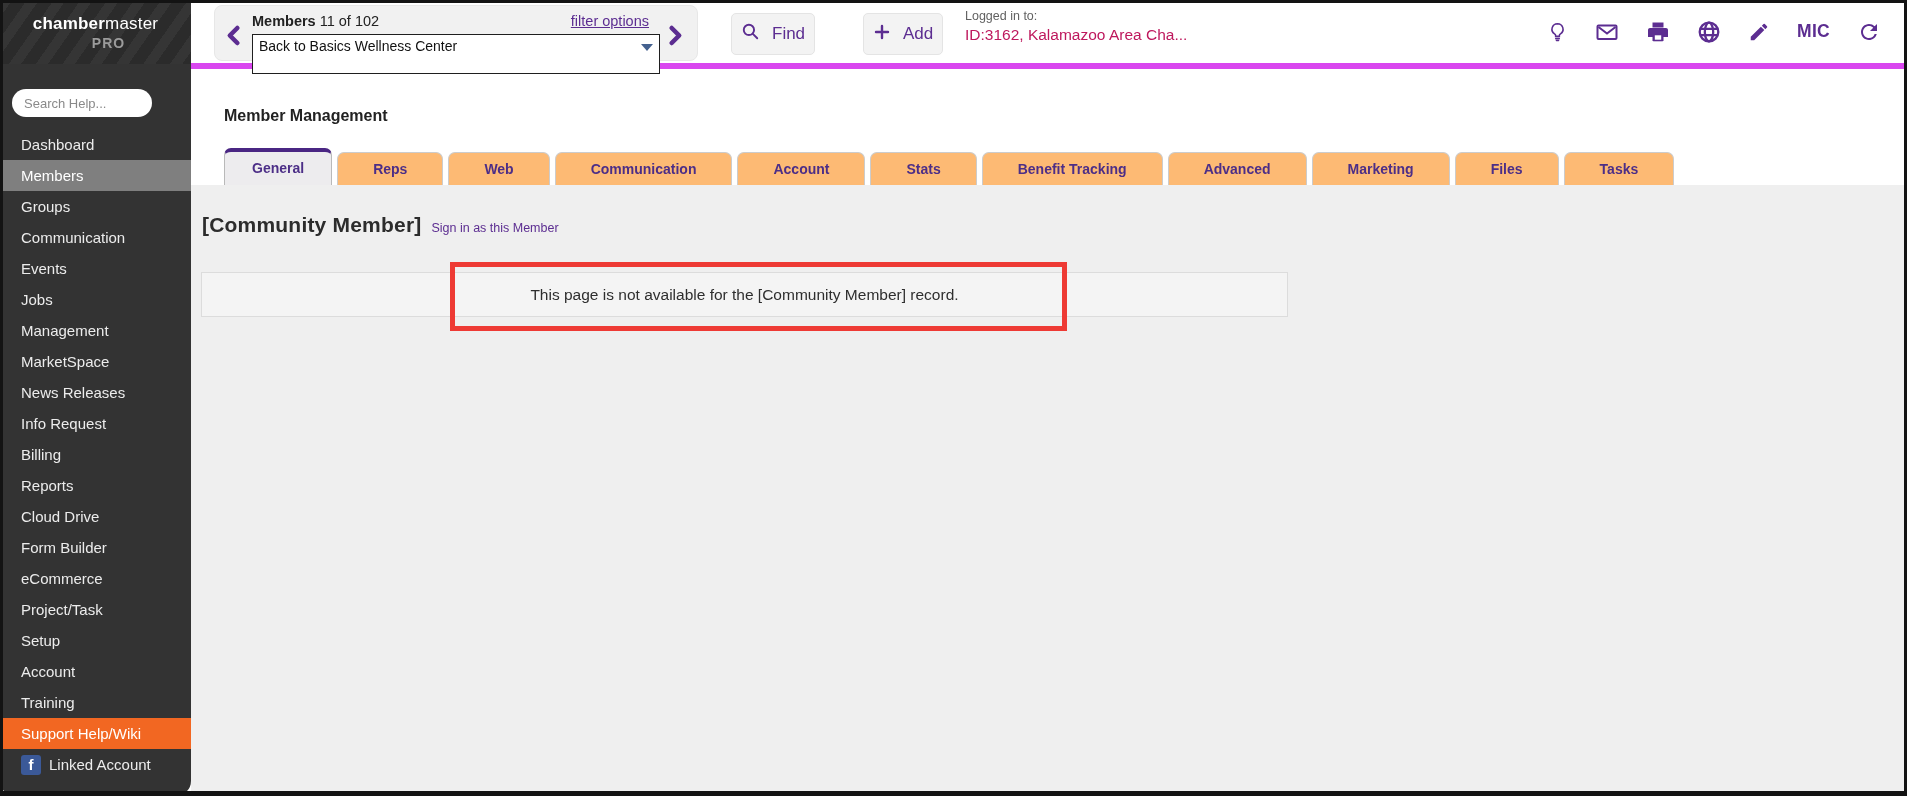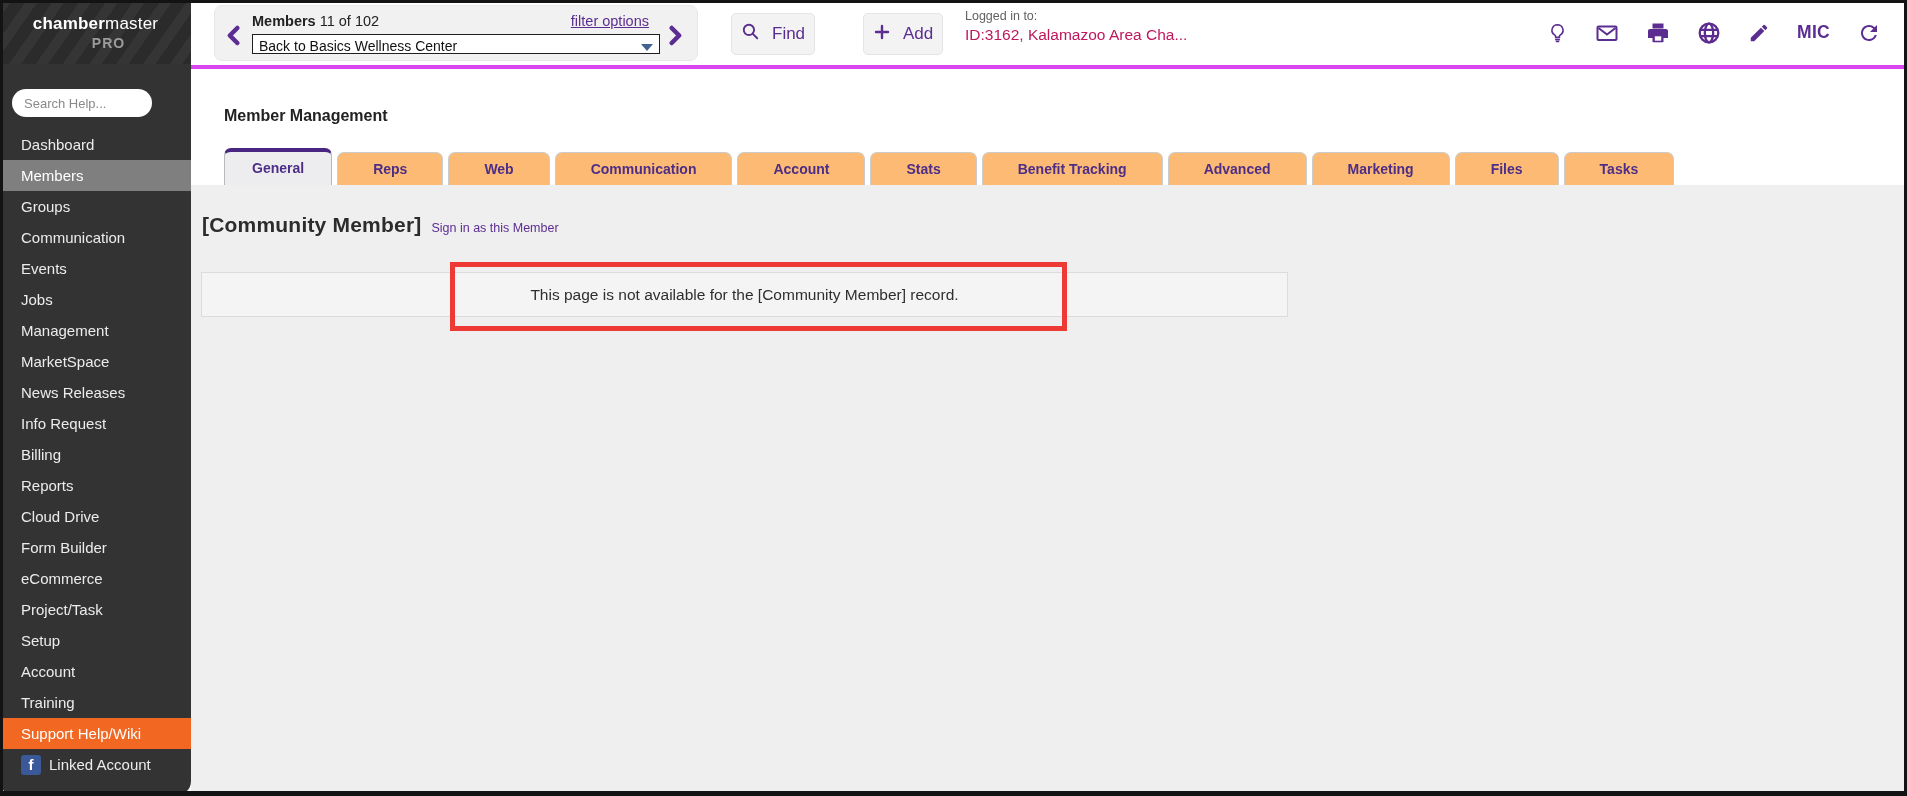--- a/index.html
+++ b/index.html
@@ -21,29 +21,29 @@
   .search-wrap input::placeholder { color:#8a8a8a; }
   .nav-item { height:31px; line-height:31px; padding-left:21px; color:#ececec; font-size:15px; cursor:pointer; white-space:nowrap; }
   .nav-item.active { background:#7f7f7f; color:#fff; }
   .nav-item.support { background:#f26722; color:#fff; }
   .nav-item.linked { display:flex; align-items:center; gap:8px; }
   .fb-icon { width:20px; height:20px; background:#3b5998; border-radius:3px; display:inline-flex; align-items:center;
              justify-content:center; color:#fff; font-weight:bold; font-size:15px; }
   .fb-icon::before { content:"f"; }
 
   
-  .topbar { position:absolute; left:191px; top:0; right:0; height:69px; background:#fff; border-bottom:4px solid #d946ef; z-index:4; }
+  .topbar { position:absolute; left:191px; top:0; right:0; height:69px; background:#fff; border-bottom:6px solid #d946ef; z-index:4; }
   .navbox { position:absolute; left:23px; top:5px; width:484px; height:56px; background:#f1f1f1; border:1px solid #e7e7e7; border-radius:8px; }
   .chev { position:absolute; cursor:pointer; }
   .chev-left  { left:9px;  top:16px; }
   .chev-right { left:450px; top:16px; }
   .navbox-row1 { position:absolute; left:37px; top:7px; font-size:14.5px; color:#222; }
   .navbox-row1 .ent { font-weight:bold; }
   .filter-link { position:absolute; right:48px; top:7px; font-size:14.5px; color:#5c2d91; text-decoration:underline; cursor:pointer; }
-  .member-select { position:absolute; left:37px; top:28px; width:408px; height:20px; background:#fff; border:1px solid #1f1f1f;
+  .member-select { position:absolute; left:37px; top:28px; width:408px; height:40px; background:#fff; border:1px solid #1f1f1f;
                    font-size:14px; color:#111; line-height:23px; padding:0 20px 0 6px; cursor:pointer; white-space:nowrap; overflow:hidden; }
   .select-caret { position:absolute; right:6px; top:9px; width:0; height:0; border-left:6px solid transparent;
                   border-right:6px solid transparent; border-top:7px solid #44618f; }
   .tb-btn { position:absolute; top:13px; height:42px; display:flex; align-items:center; gap:12px; padding:0 9px;
             background:#f3f3f3; border:1px solid #e4e4e4; border-radius:5px; color:#5c2d91; font-size:17px; cursor:pointer; }
   .btn-find { left:540px; }
   .btn-add  { left:672px; }
   .loggedin { position:absolute; left:774px; top:9px; }
   .loggedin .l1 { font-size:12.5px; color:#616161; }
   .loggedin .l2 { font-size:15.5px; color:#be185d; margin-top:3px; white-space:nowrap; }

